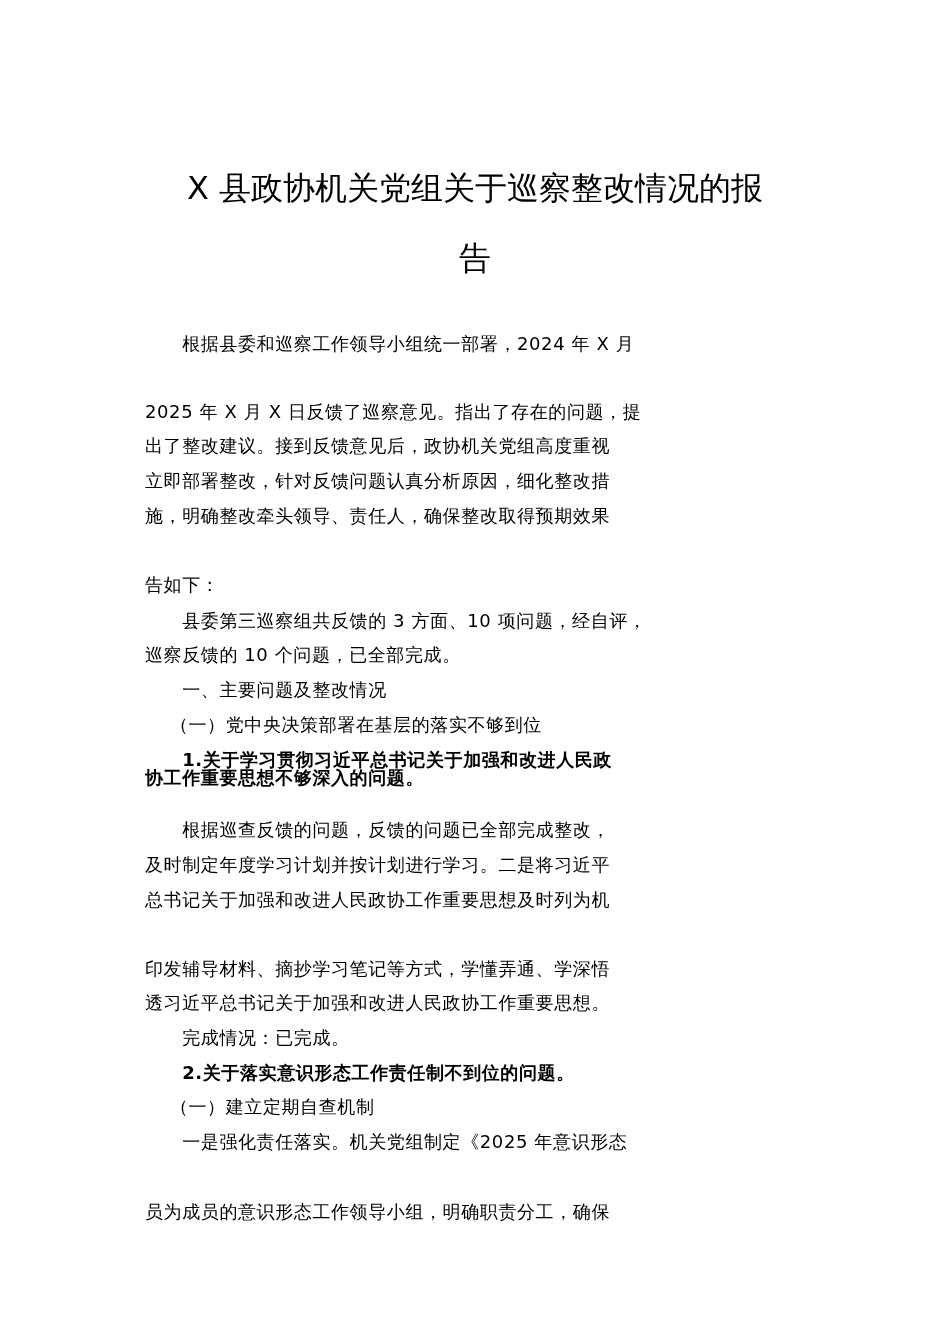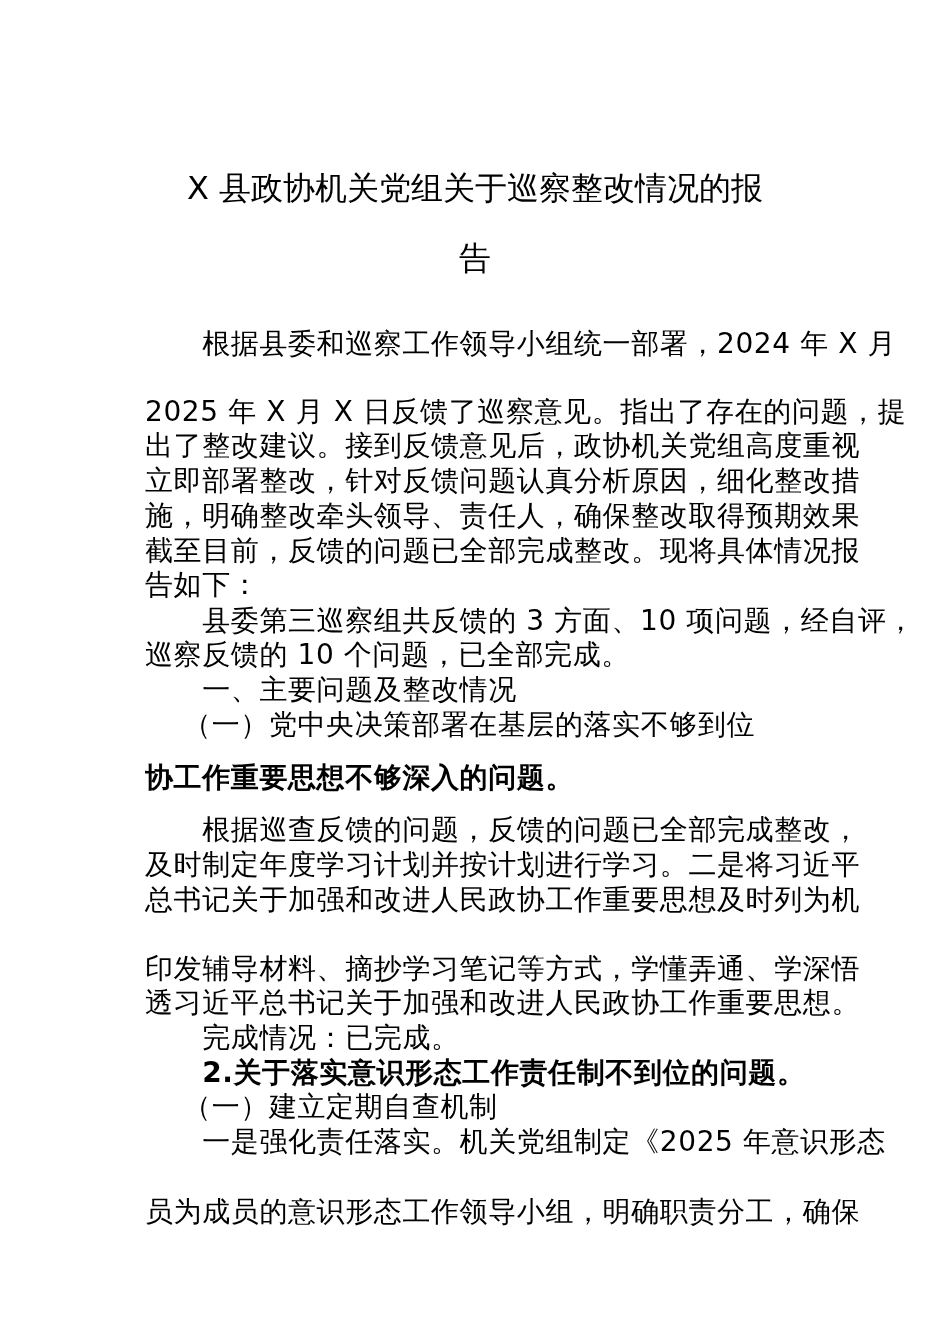--- a/index.html
+++ b/index.html
@@ -4,41 +4,41 @@
 <style>
   html, body { margin: 0; padding: 0; background: #ffffff; }
   body { width: 950px; height: 1344px; overflow: hidden; position: relative;
          font-family: "DejaVu Sans", "Liberation Sans", sans-serif; color: #000; }
   .page { position: absolute; left: 0; top: 0; width: 950px; height: 956px; background: #fff; }
   .title { position: absolute; left: 140px; width: 670px; text-align: center;
            font-size: 32px; line-height: 40px; font-family: "DejaVu Sans", sans-serif; letter-spacing: 0px; }
   .t1 { top: 168px; }
   .t2 { top: 238px; }
   .line { position: absolute; left: 145px; width: 680px; white-space: nowrap;
-          font-size: 28px; line-height: 34px; height: 34px; letter-spacing: 0.6px; }
+          font-size: 18px; line-height: 34px; height: 34px; letter-spacing: 0.6px; }
   .line.bold { font-weight: bold; }
 </style>
 </head>
 <body>
 
 <div class="page">
   <div class="title t1">X 县政协机关党组关于巡察整改情况的报</div>
   <div class="title t2">告</div>
 
   <div class="line" style="top:327px">　　根据县委和巡察工作领导小组统一部署，2024 年 X 月</div>
   <div class="line" style="top:395px">2025 年 X 月 X 日反馈了巡察意见。指出了存在的问题，提</div>
   <div class="line" style="top:429px">出了整改建议。接到反馈意见后，政协机关党组高度重视</div>
   <div class="line" style="top:464px">立即部署整改，针对反馈问题认真分析原因，细化整改措</div>
   <div class="line" style="top:499px">施，明确整改牵头领导、责任人，确保整改取得预期效果</div>
-  <div class="line" style="top:534px">截至目前，反馈的问题已全部完成整改。现将具体情况报</div>
   <div class="line" style="top:568px">告如下：</div>
   <div class="line" style="top:604px">　　县委第三巡察组共反馈的 3 方面、10 项问题，经自评，</div>
   <div class="line" style="top:638px">巡察反馈的 10 个问题，已全部完成。</div>
   <div class="line" style="top:673px">　　一、主要问题及整改情况</div>
   <div class="line" style="top:708px">　 （一）党中央决策部署在基层的落实不够到位</div>
+  <div class="line bold" style="top:743px">　　1.关于学习贯彻习近平总书记关于加强和改进人民政</div>
   <div class="line bold" style="top:761px">协工作重要思想不够深入的问题。</div>
   <div class="line" style="top:813px">　　根据巡查反馈的问题，反馈的问题已全部完成整改，</div>
   <div class="line" style="top:848px">及时制定年度学习计划并按计划进行学习。二是将习近平</div>
   <div class="line" style="top:883px">总书记关于加强和改进人民政协工作重要思想及时列为机</div>
   <div class="line" style="top:952px">印发辅导材料、摘抄学习笔记等方式，学懂弄通、学深悟</div>
   <div class="line" style="top:986px">透习近平总书记关于加强和改进人民政协工作重要思想。</div>
   <div class="line" style="top:1021px">　　完成情况：已完成。</div>
   <div class="line bold" style="top:1056px">　　2.关于落实意识形态工作责任制不到位的问题。</div>
   <div class="line" style="top:1090px">　 （一）建立定期自查机制</div>
   <div class="line" style="top:1125px">　　一是强化责任落实。机关党组制定《2025 年意识形态</div>

